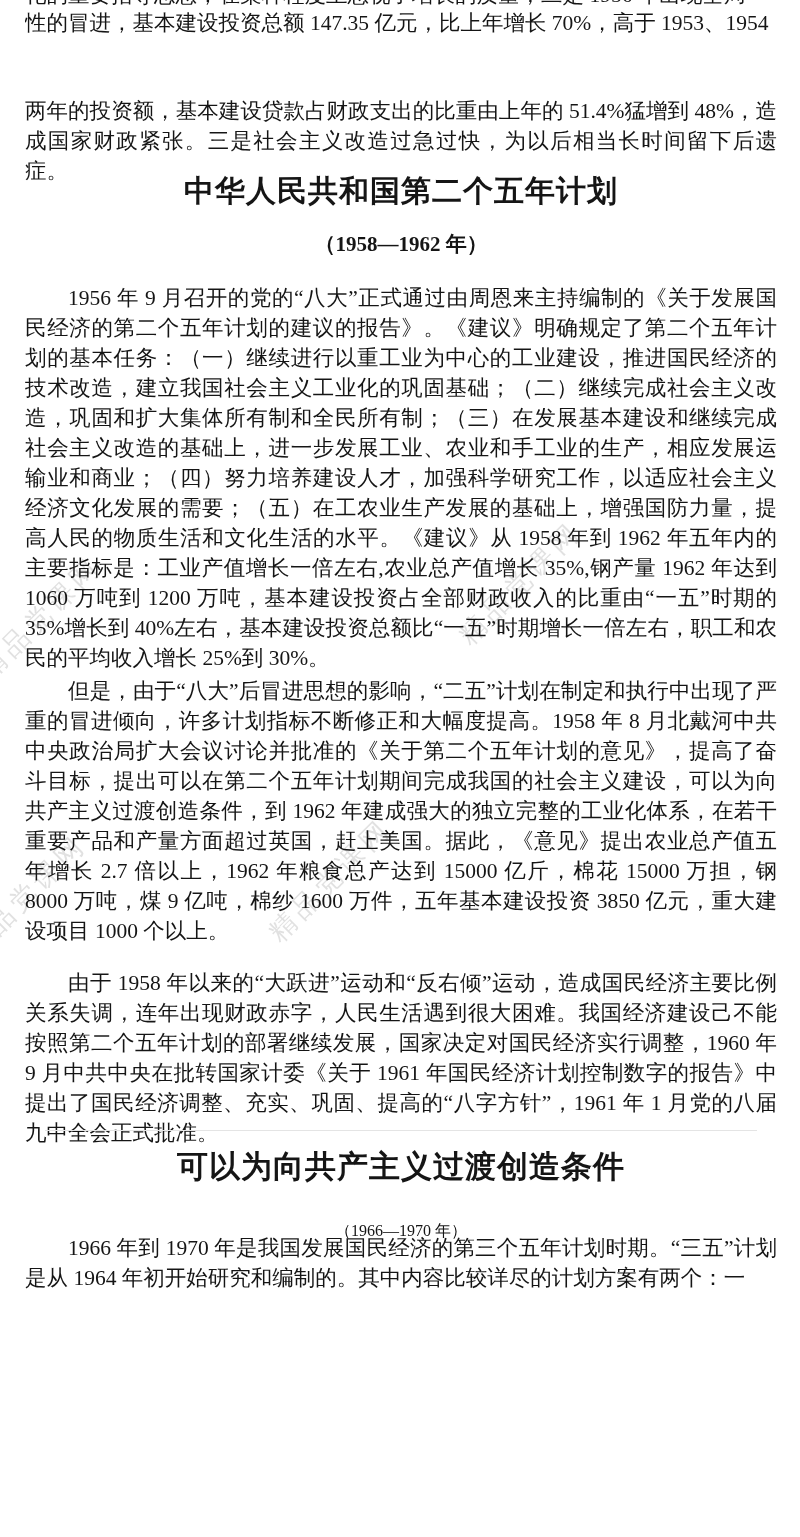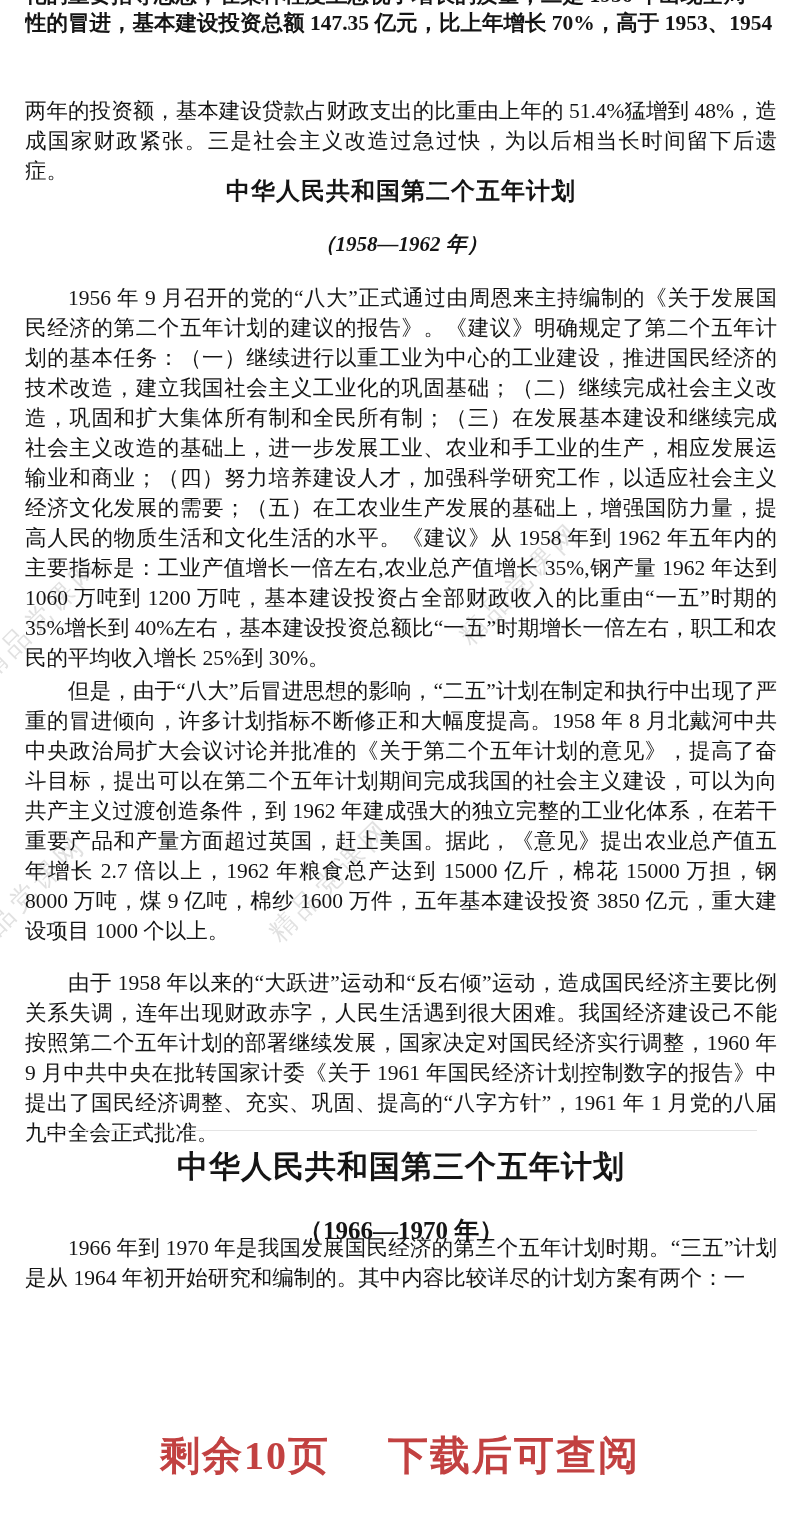--- a/index.html
+++ b/index.html
@@ -13,35 +13,35 @@
     color: #151515;
   }
   .block {
     position: absolute;
     left: 25px;
     width: 752px;
     font-size: 21.5px;
     line-height: 30px;
     text-align: justify;
   }
-  .oneline { white-space: nowrap; overflow: hidden; font-weight: bold; }
+  .oneline { white-space: nowrap; overflow: hidden; }
   .indent { text-indent: 2em; }
   .center { text-align: center; text-indent: 0; }
   .h-small {
     font-weight: bold;
-    font-size: 24px;
+    font-size: 30px;
     letter-spacing: 1px;
   }
   .sub-small { font-weight: bold; font-size: 21px; }
   .h-large {
     font-weight: bold;
     font-size: 31px;
     letter-spacing: 1px;
   }
-  .sub-large { font-weight: bold; font-size: 25px; }
+  .sub-large { font-weight: normal; font-size: 16px; }
   .watermark {
     position: absolute;
     color: rgba(175, 175, 175, 0.38);
     font-size: 27px;
     letter-spacing: 5px;
     transform: rotate(-45deg);
     transform-origin: center;
     white-space: nowrap;
     pointer-events: none;
     z-index: 0;
@@ -79,32 +79,29 @@
   <div class="watermark" style="left:250px;  top:862px;">精品党课网</div>
 
   <div class="textlayer">
 
     <div class="block oneline" style="top:-20px;">化的重要指导思想，在某种程度上忽视了增长的质量，二是 1956 年出现全局</div>
     <div class="block oneline" style="top:8px;">性的冒进，基本建设投资总额 147.35 亿元，比上年增长 70%，高于 1953、1954</div>
 
     <div class="block" style="top:96px;">两年的投资额，基本建设贷款占财政支出的比重由上年的 51.4%猛增到 48%，造成国家财政紧张。三是社会主义改造过急过快，为以后相当长时间留下后遗症。</div>
 
     <div class="block center h-small" style="top:176px;">中华人民共和国第二个五年计划</div>
-    <div class="block center sub-small" style="top:229px;font-style:italic;">（1958—1962 年）</div>
+    <div class="block center sub-small" style="top:229px;">（1958—1962 年）</div>
 
     <div class="block indent" style="top:283px;">1956 年 9 月召开的党的“八大”正式通过由周恩来主持编制的《关于发展国民经济的第二个五年计划的建议的报告》。《建议》明确规定了第二个五年计划的基本任务：（一）继续进行以重工业为中心的工业建设，推进国民经济的技术改造，建立我国社会主义工业化的巩固基础；（二）继续完成社会主义改造，巩固和扩大集体所有制和全民所有制；（三）在发展基本建设和继续完成社会主义改造的基础上，进一步发展工业、农业和手工业的生产，相应发展运输业和商业；（四）努力培养建设人才，加强科学研究工作，以适应社会主义经济文化发展的需要；（五）在工农业生产发展的基础上，增强国防力量，提高人民的物质生活和文化生活的水平。《建议》从 1958 年到 1962 年五年内的主要指标是：工业产值增长一倍左右,农业总产值增长 35%,钢产量 1962 年达到 1060 万吨到 1200 万吨，基本建设投资占全部财政收入的比重由“一五”时期的 35%增长到 40%左右，基本建设投资总额比“一五”时期增长一倍左右，职工和农民的平均收入增长 25%到 30%。</div>
     <div class="block indent" style="top:676px;">但是，由于“八大”后冒进思想的影响，“二五”计划在制定和执行中出现了严重的冒进倾向，许多计划指标不断修正和大幅度提高。1958 年 8 月北戴河中共中央政治局扩大会议讨论并批准的《关于第二个五年计划的意见》，提高了奋斗目标，提出可以在第二个五年计划期间完成我国的社会主义建设，可以为向共产主义过渡创造条件，到 1962 年建成强大的独立完整的工业化体系，在若干重要产品和产量方面超过英国，赶上美国。据此，《意见》提出农业总产值五年增长 2.7 倍以上，1962 年粮食总产达到 15000 亿斤，棉花 15000 万担，钢 8000 万吨，煤 9 亿吨，棉纱 1600 万件，五年基本建设投资 3850 亿元，重大建设项目 1000 个以上。</div>
     <div class="block indent" style="top:968px;">由于 1958 年以来的“大跃进”运动和“反右倾”运动，造成国民经济主要比例关系失调，连年出现财政赤字，人民生活遇到很大困难。我国经济建设己不能按照第二个五年计划的部署继续发展，国家决定对国民经济实行调整，1960 年 9 月中共中央在批转国家计委《关于 1961 年国民经济计划控制数字的报告》中提出了国民经济调整、充实、巩固、提高的“八字方针”，1961 年 1 月党的八届九中全会正式批准。</div>
 
     <div class="separator" style="top:1130px;"></div>
 
-    <div class="block center h-large" style="top:1152px;">中华人民共和国第三个五年计划</div>
+    <div class="block center h-large" style="top:1152px;">可以为向共产主义过渡创造条件</div>
     <div class="block center sub-large" style="top:1216px;">（1966—1970 年）</div>
 
     <div class="block indent" style="top:1233px;">1966 年到 1970 年是我国发展国民经济的第三个五年计划时期。“三五”计划是从 1964 年初开始研究和编制的。其中内容比较详尽的计划方案有两个：一</div>
 
   </div>
 
-  <div id="banner" style="color: rgb(194, 65, 65);">
-    <span>剩余10页</span><span class="gap"></span><span>下载后可查阅</span>
-  </div>
 
 </div>
 
 </body></html>

